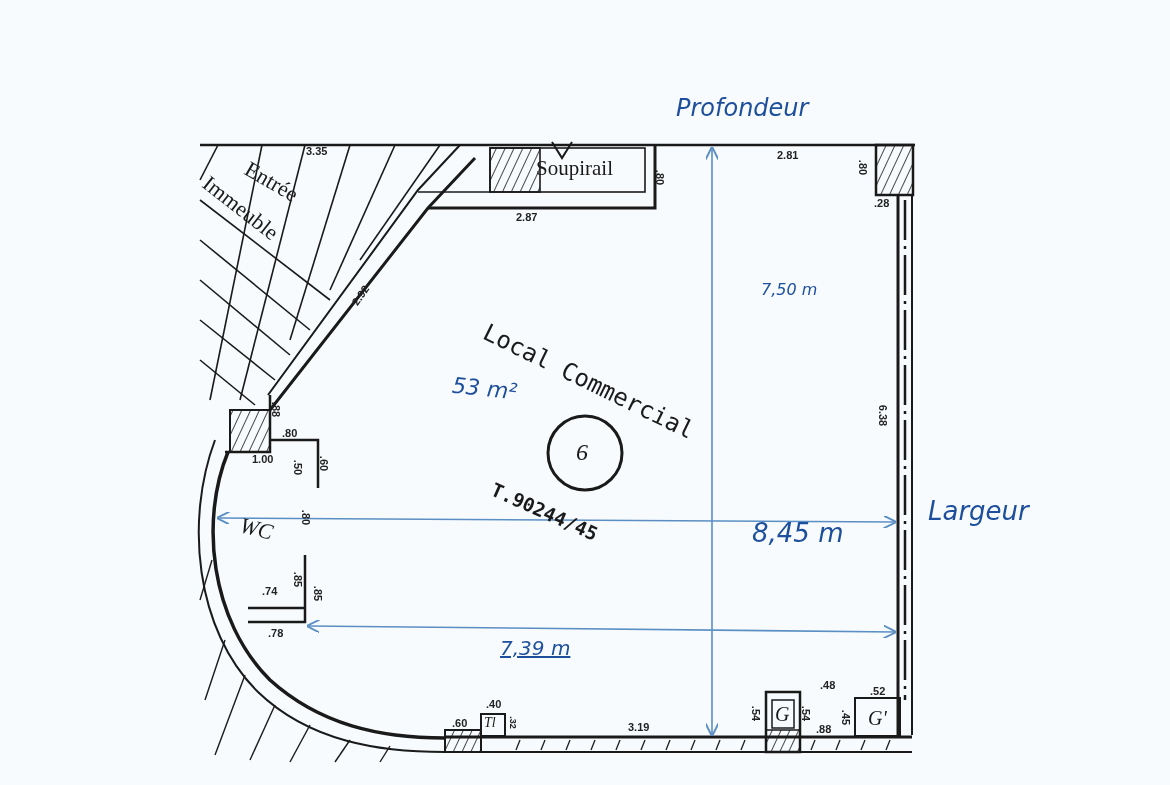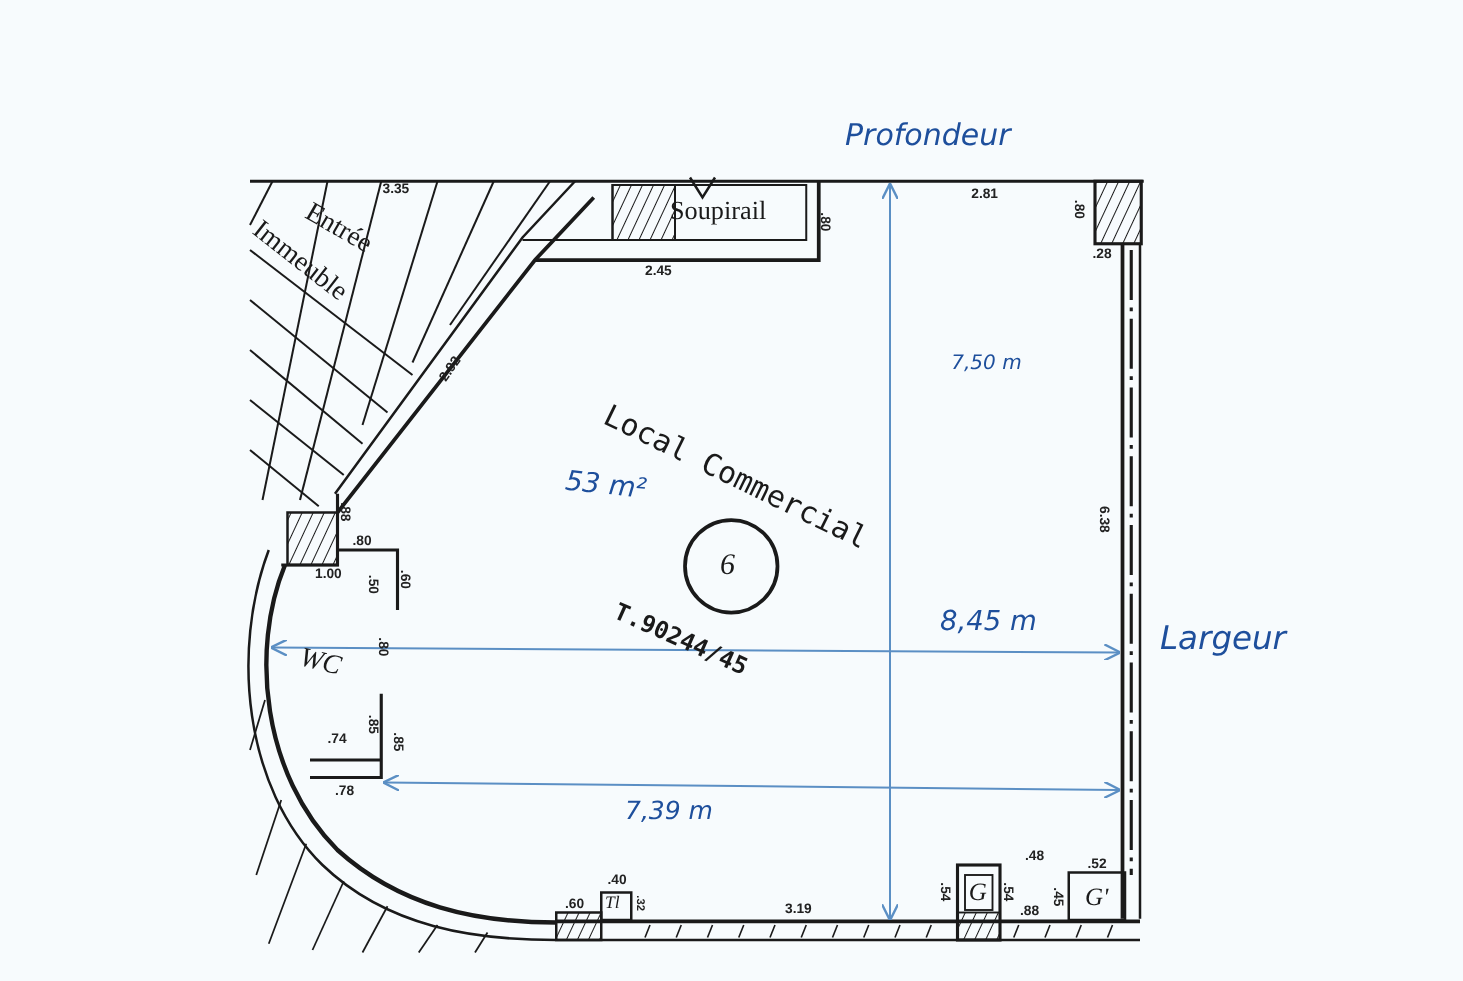--- a/index.html
+++ b/index.html
@@ -136,21 +136,21 @@
 <div class="lbl serif-big" style="left:240px;top:518px;font-size:22px;font-style:italic;transform:rotate(14deg);">WC</div>
 <div class="lbl serif-big" style="left:775px;top:704px;font-size:20px;font-style:italic;">G</div>
 <div class="lbl serif-big" style="left:868px;top:708px;font-size:20px;font-style:italic;">G'</div>
 <div class="lbl serif-big" style="left:484px;top:716px;font-size:14px;font-style:italic;">Tl</div>
 
 <div class="lbl dim" style="left:278px;top:146px;margin-left:28px;">3.35</div>
 <div class="lbl dim" style="left:652px;top:172px;transform:rotate(90deg);">.80</div>
 <div class="lbl dim" style="left:777px;top:150px;">2.81</div>
 <div class="lbl dim" style="left:855px;top:162px;transform:rotate(90deg);">.80</div>
 <div class="lbl dim" style="left:874px;top:198px;">.28</div>
-<div class="lbl dim" style="left:516px;top:212px;">2.45</div>
+<div class="lbl dim" style="left:516px;top:212px;">2.87</div>
 <div class="lbl dim" style="left:350px;top:290px;transform:rotate(-55deg);">2.92</div>
 <div class="lbl dim" style="left:872px;top:410px;transform:rotate(90deg);">6.38</div>
 <div class="lbl dim" style="left:268px;top:404px;transform:rotate(90deg);">.88</div>
 <div class="lbl dim" style="left:282px;top:428px;">.80</div>
 <div class="lbl dim" style="left:252px;top:454px;">1.00</div>
 <div class="lbl dim" style="left:290px;top:462px;transform:rotate(90deg);">.50</div>
 <div class="lbl dim" style="left:316px;top:458px;transform:rotate(90deg);">.60</div>
 <div class="lbl dim" style="left:298px;top:512px;transform:rotate(90deg);">.80</div>
 <div class="lbl dim" style="left:290px;top:574px;transform:rotate(90deg);">.85</div>
 <div class="lbl dim" style="left:310px;top:588px;transform:rotate(90deg);">.85</div>
@@ -163,15 +163,15 @@
 <div class="lbl dim" style="left:776px;top:680px;margin-left:44px;">.48</div>
 <div class="lbl dim" style="left:748px;top:708px;transform:rotate(90deg);">.54</div>
 <div class="lbl dim" style="left:798px;top:708px;transform:rotate(90deg);">.54</div>
 <div class="lbl dim" style="left:816px;top:724px;">.88</div>
 <div class="lbl dim" style="left:838px;top:712px;transform:rotate(90deg);">.45</div>
 <div class="lbl dim" style="left:870px;top:686px;">.52</div>
 
 <div class="lbl hand" style="left:676px;top:96px;font-size:24px;">Profondeur</div>
 <div class="lbl hand" style="left:722px;top:282px;font-size:16px;margin-left:39px;">7,50 m</div>
 <div class="lbl hand" style="left:928px;top:498px;font-size:26px;">Largeur</div>
-<div class="lbl hand" style="left:752px;top:487px;font-size:22px;">8,45 m</div>
-<div class="lbl hand" style="left:500px;top:638px;font-size:20px;">7,39 m</div>
+<div class="lbl hand" style="left:752px;top:520px;font-size:26px;">8,45 m</div>
+<div class="lbl hand" style="left:500px;top:638px;font-size:20px;text-decoration:underline;">7,39 m</div>
 <div class="lbl hand" style="left:452px;top:378px;font-size:22px;transform:rotate(6deg);">53 m²</div>
 
 </body></html>

